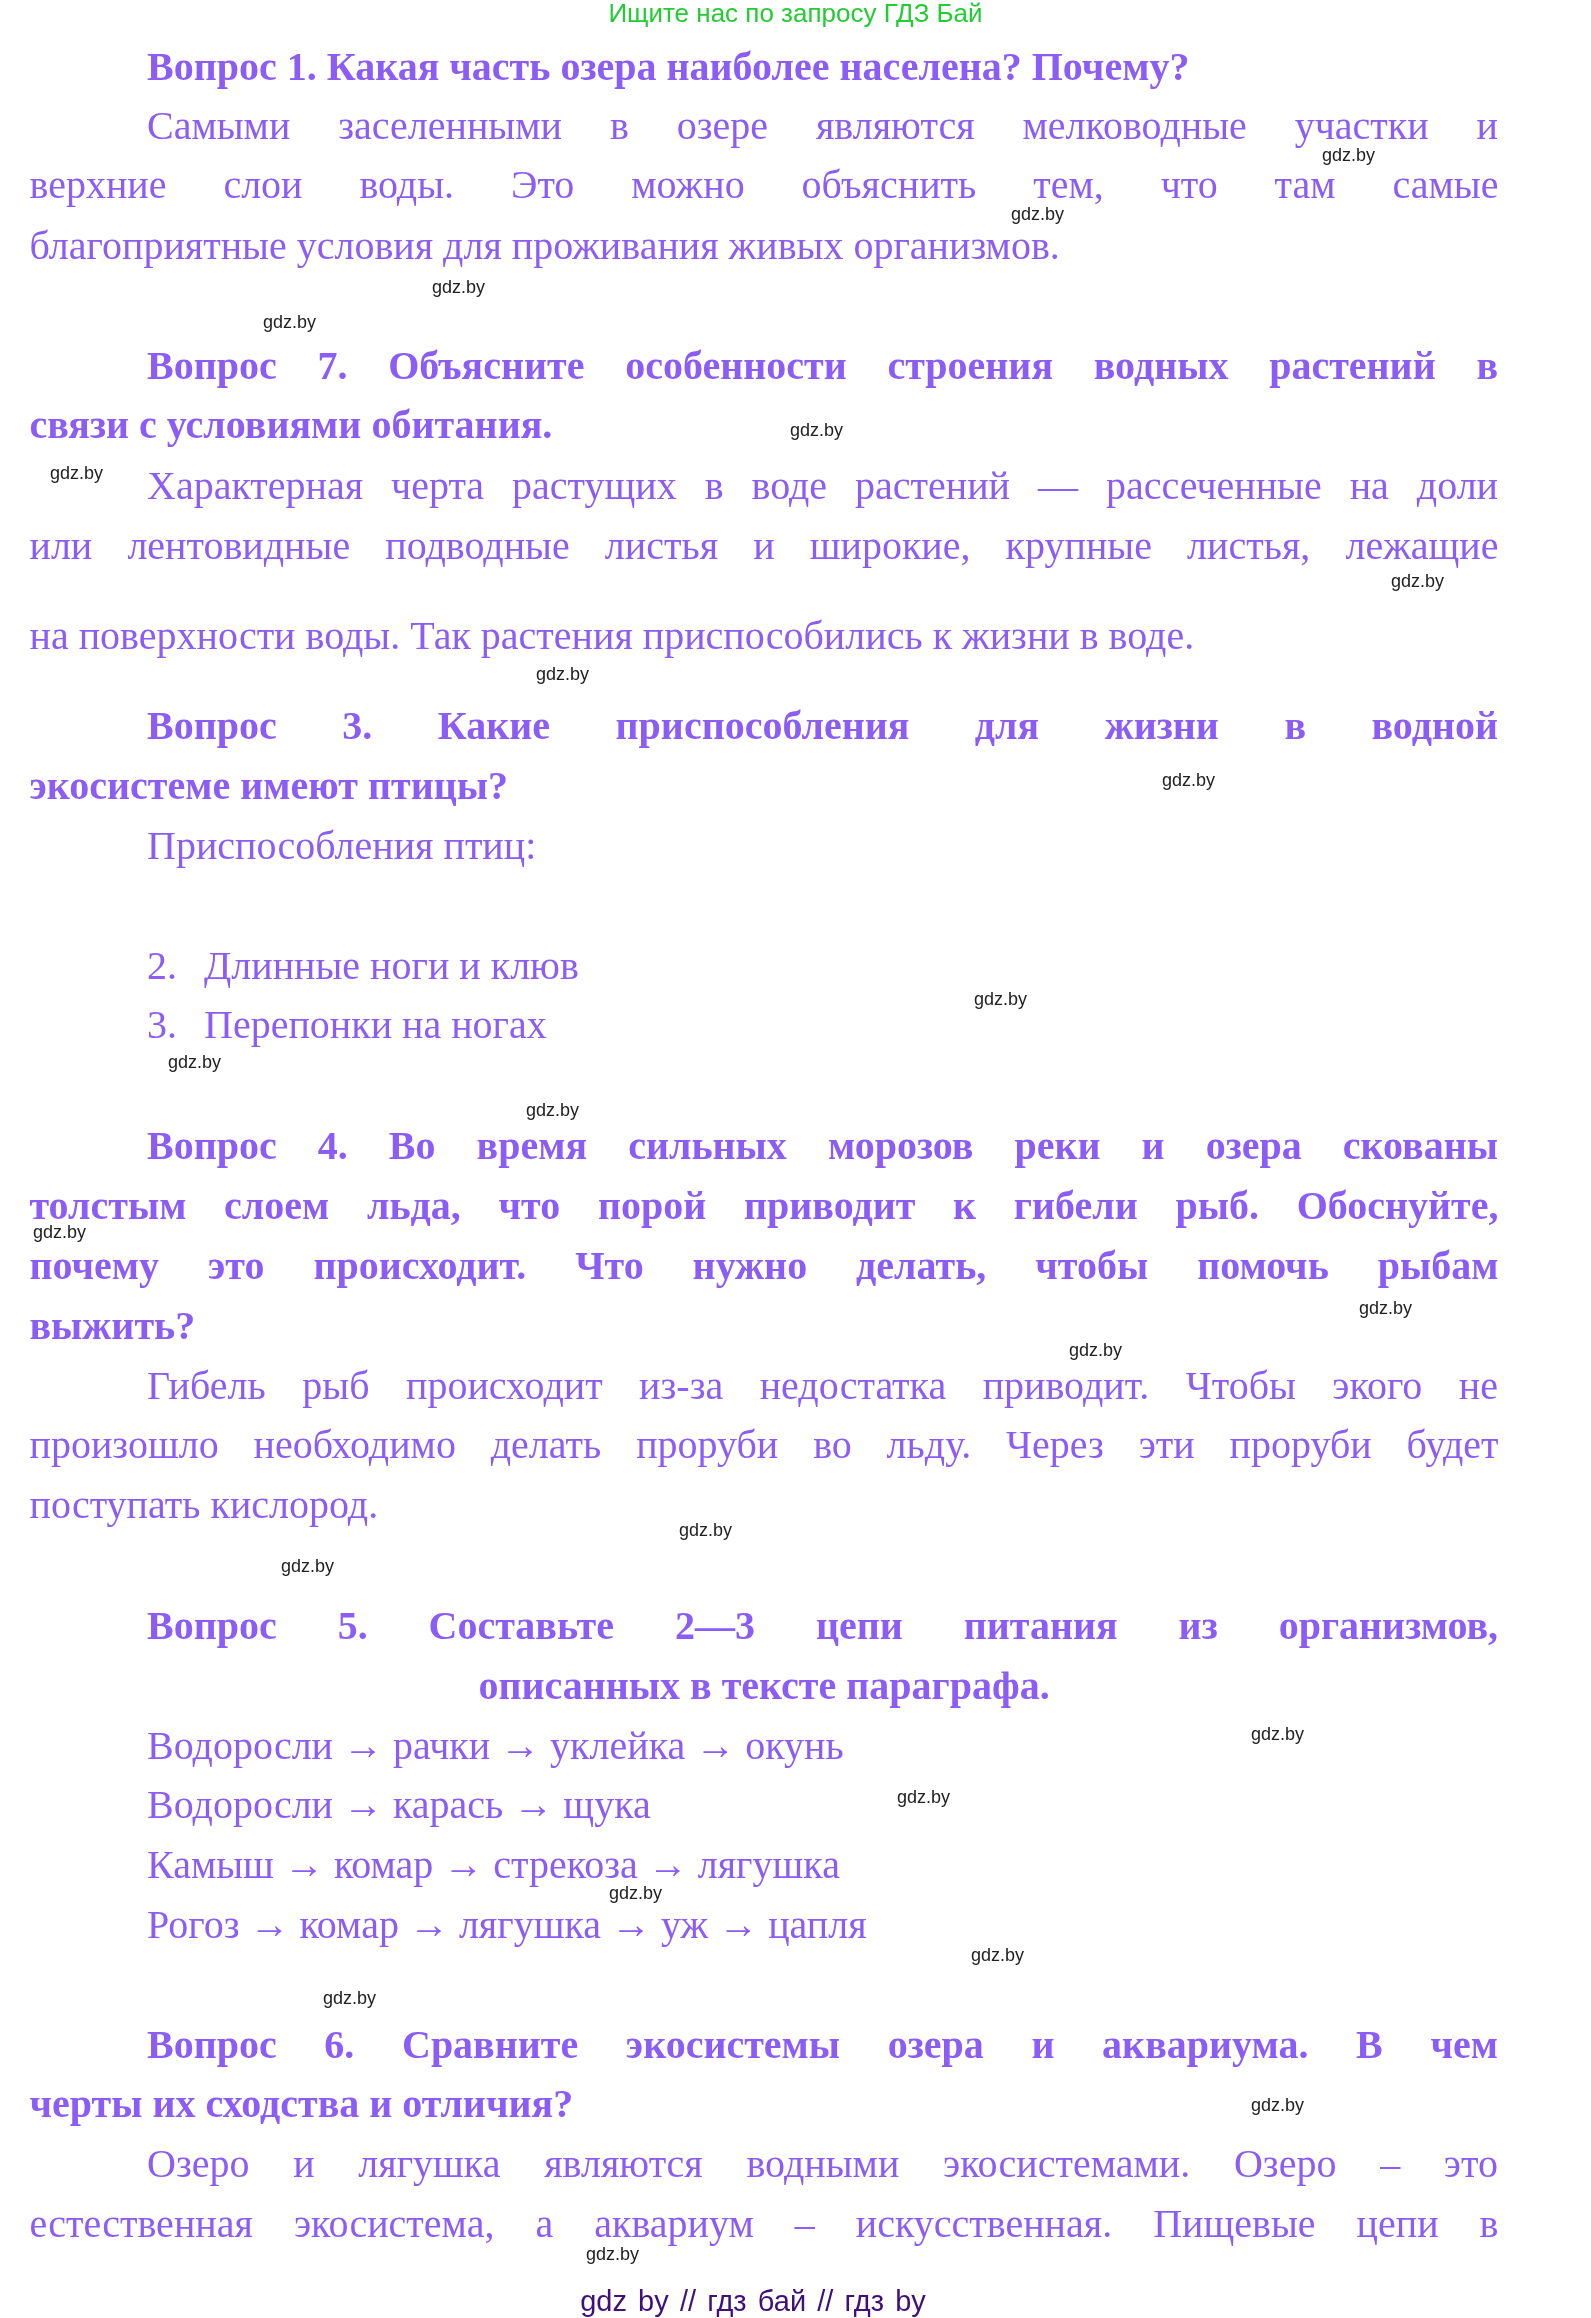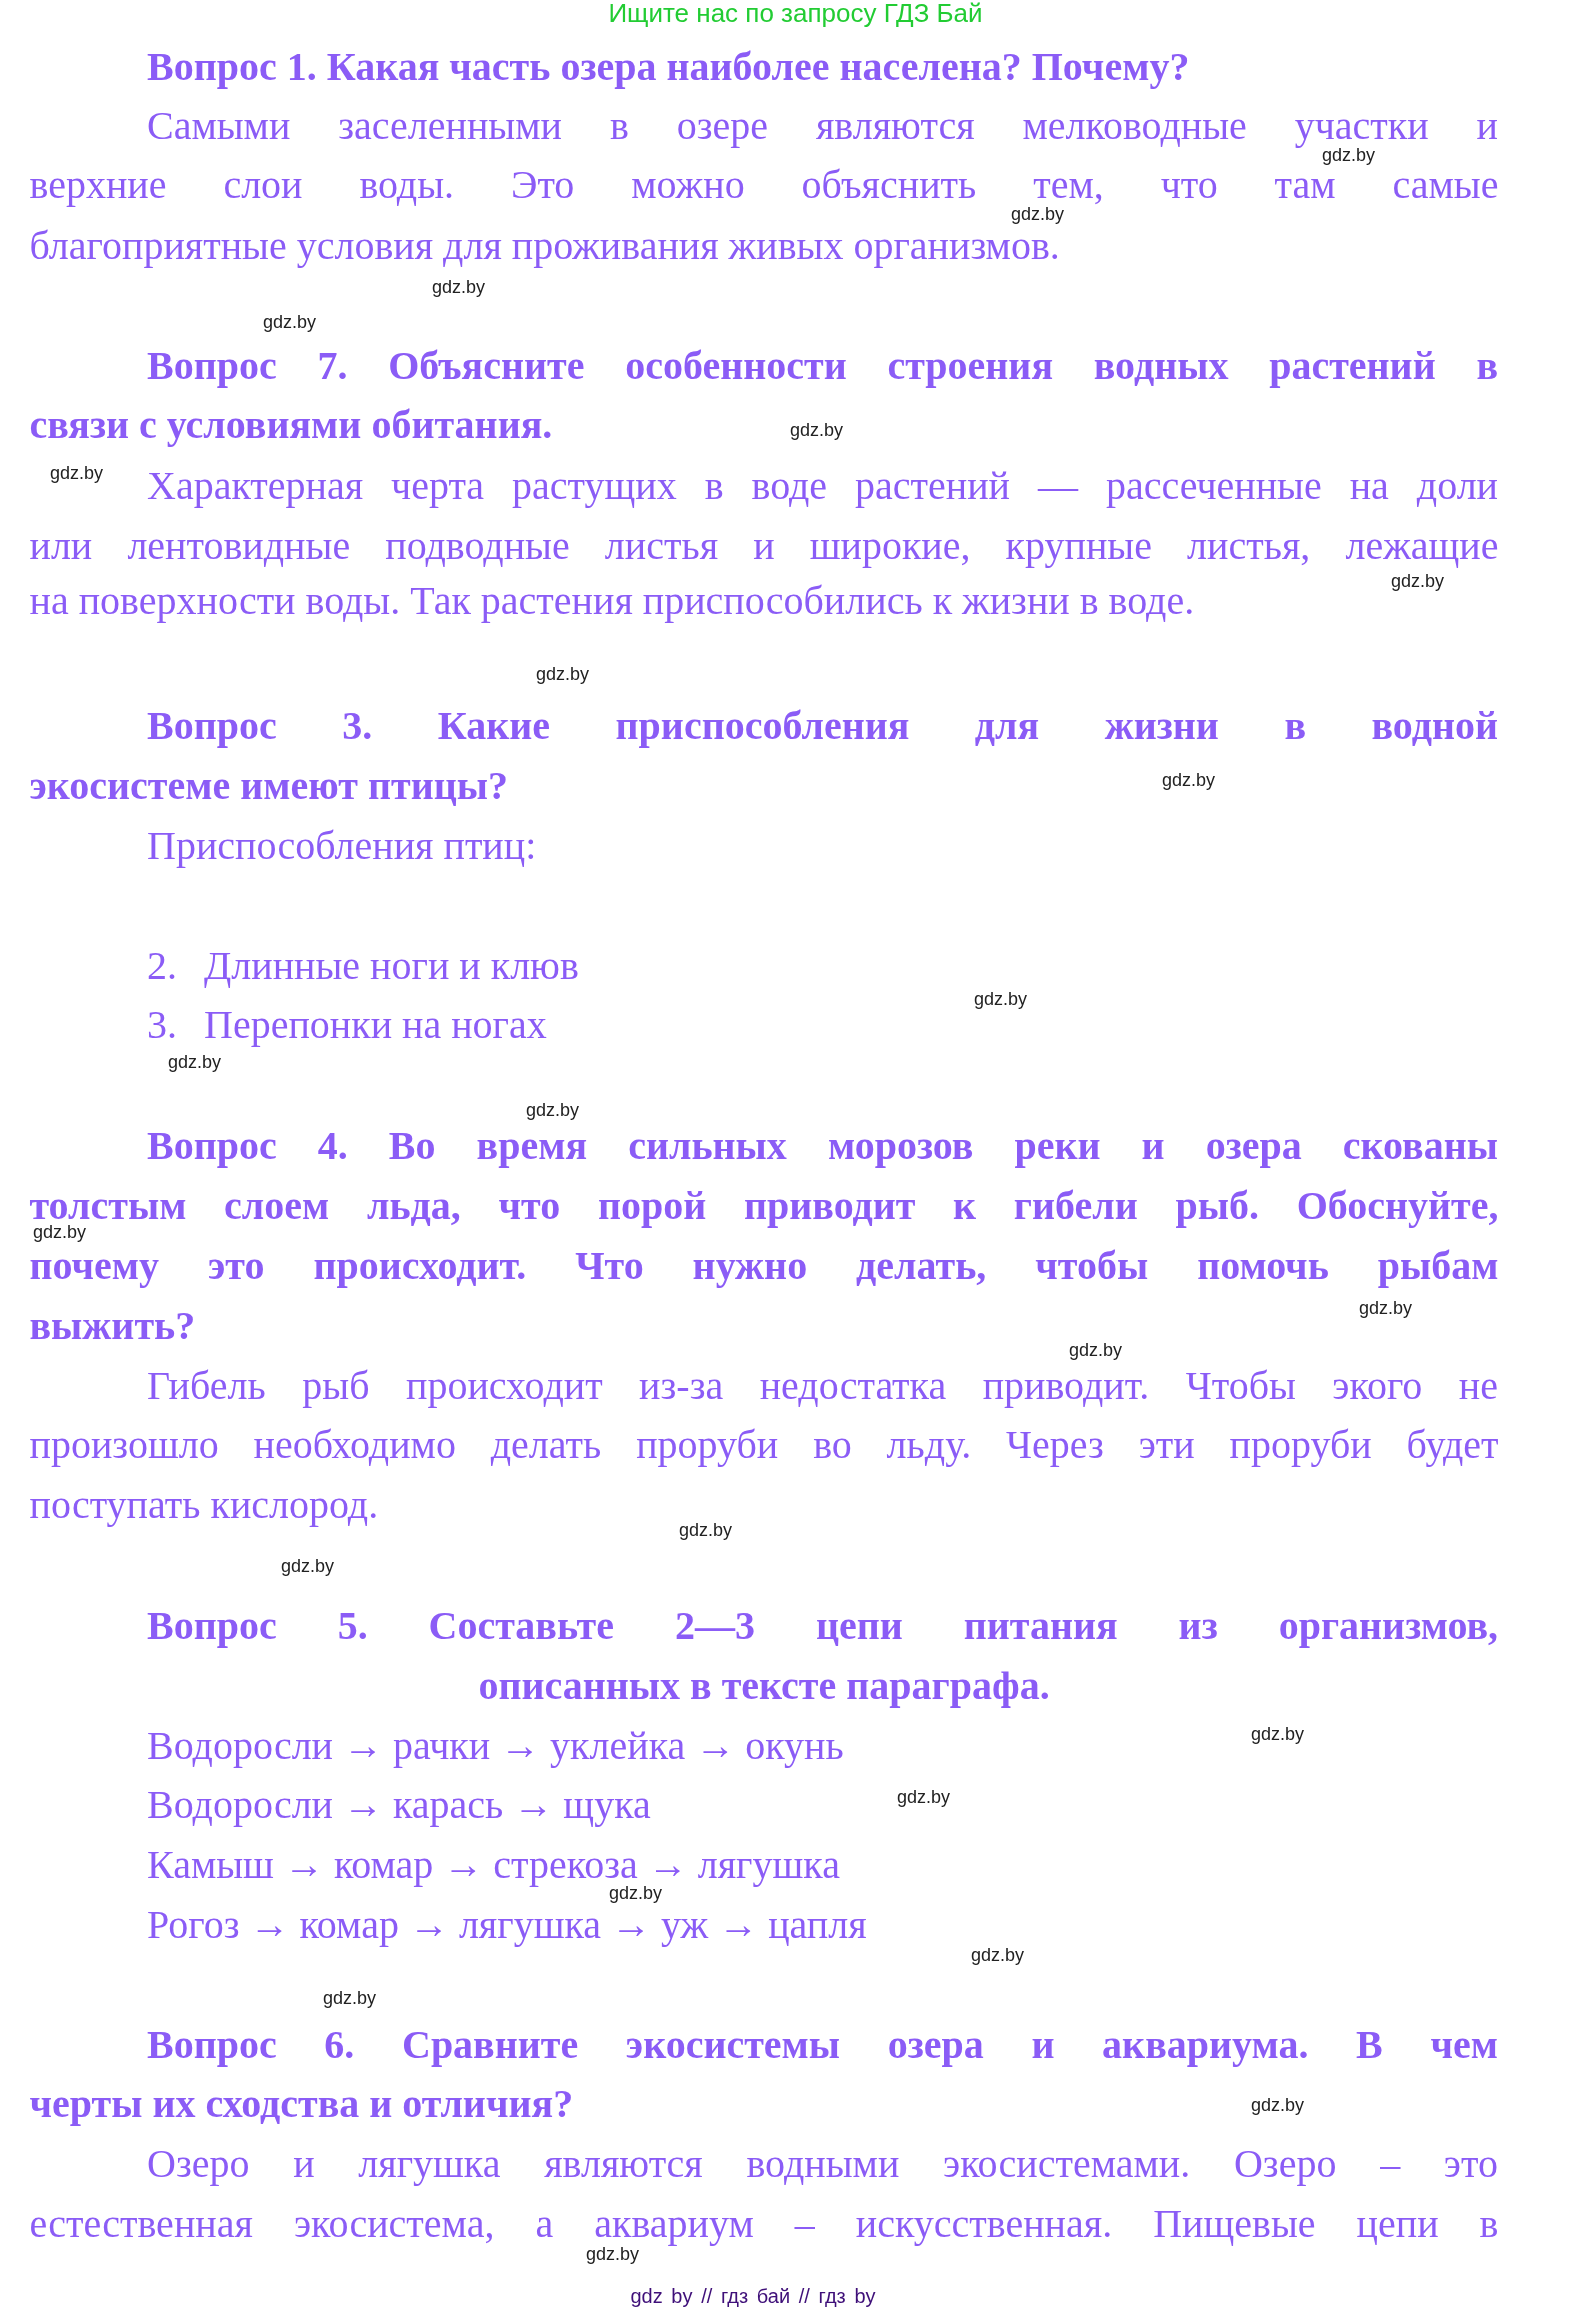--- a/index.html
+++ b/index.html
@@ -4,21 +4,21 @@
 <style>
   html, body { margin: 0; padding: 0; background: #ffffff; }
   body { width: 1591px; height: 2319px; position: relative; overflow: hidden; }
   .page { position: absolute; left: 0; top: 0; width: 1591px; height: 2319px; }
   .top-banner {
     position: absolute; left: 0; top: -1.6px; width: 1591px; text-align: center;
     font-family: "Liberation Sans", sans-serif; font-size: 26px; color: #22cc33;
   }
   .footer {
     position: absolute; left: 0; top: 2285px; width: 1506px; text-align: center;
-    font-family: "Liberation Sans", sans-serif; font-size: 20px; color: #3f1079;
+    font-family: "Liberation Sans", sans-serif; font-size: 29px; color: #3f1079;
     word-spacing: 3.1px;
   }
   .line {
     position: absolute; left: 29.5px; width: 1469px;
     font-family: "Liberation Serif", serif; font-size: 40px; line-height: 48px;
     color: #8b5cf6; white-space: nowrap;
   }
   .justify { text-align: justify; text-align-last: justify; white-space: normal; }
   .indent { left: 147px; width: 1351px; }
   .bold { font-weight: bold; }
@@ -38,21 +38,21 @@
 
   <div class="line indent bold" style="top:43px;">Вопрос 1.   Какая часть озера наиболее населена? Почему?</div>
   <div class="line indent justify" style="top:102px;">Самыми заселенными в озере являются мелководные участки и</div>
   <div class="line justify" style="top:161px;">верхние слои воды. Это можно объяснить тем, что там самые</div>
   <div class="line" style="top:222px;">благоприятные условия для проживания живых организмов.</div>
 
   <div class="line indent bold justify" style="top:342px;">Вопрос 7.  Объясните особенности строения водных растений в</div>
   <div class="line bold" style="top:401px;">связи с условиями обитания.</div>
   <div class="line indent justify" style="top:462px;">Характерная черта растущих в воде растений — рассеченные на доли</div>
   <div class="line justify" style="top:522px;">или лентовидные подводные листья и широкие, крупные листья, лежащие</div>
-  <div class="line" style="top:577px;">на поверхности воды. Так растения приспособились к жизни в воде.</div>
+  <div class="line" style="top:612px;">на поверхности воды. Так растения приспособились к жизни в воде.</div>
 
   <div class="line indent bold justify" style="top:702px;">Вопрос 3. Какие приспособления для жизни в водной</div>
   <div class="line bold" style="top:762px;">экосистеме имеют птицы?</div>
   <div class="line indent" style="top:822px;">Приспособления птиц:</div>
   <div class="line list-line" style="top:942px;">
     <span class="list-num">2.</span><span>Длинные ноги и клюв</span>
   </div>
   <div class="line list-line" style="top:1001px;">
     <span class="list-num">3.</span><span>Перепонки на ногах</span>
   </div>

